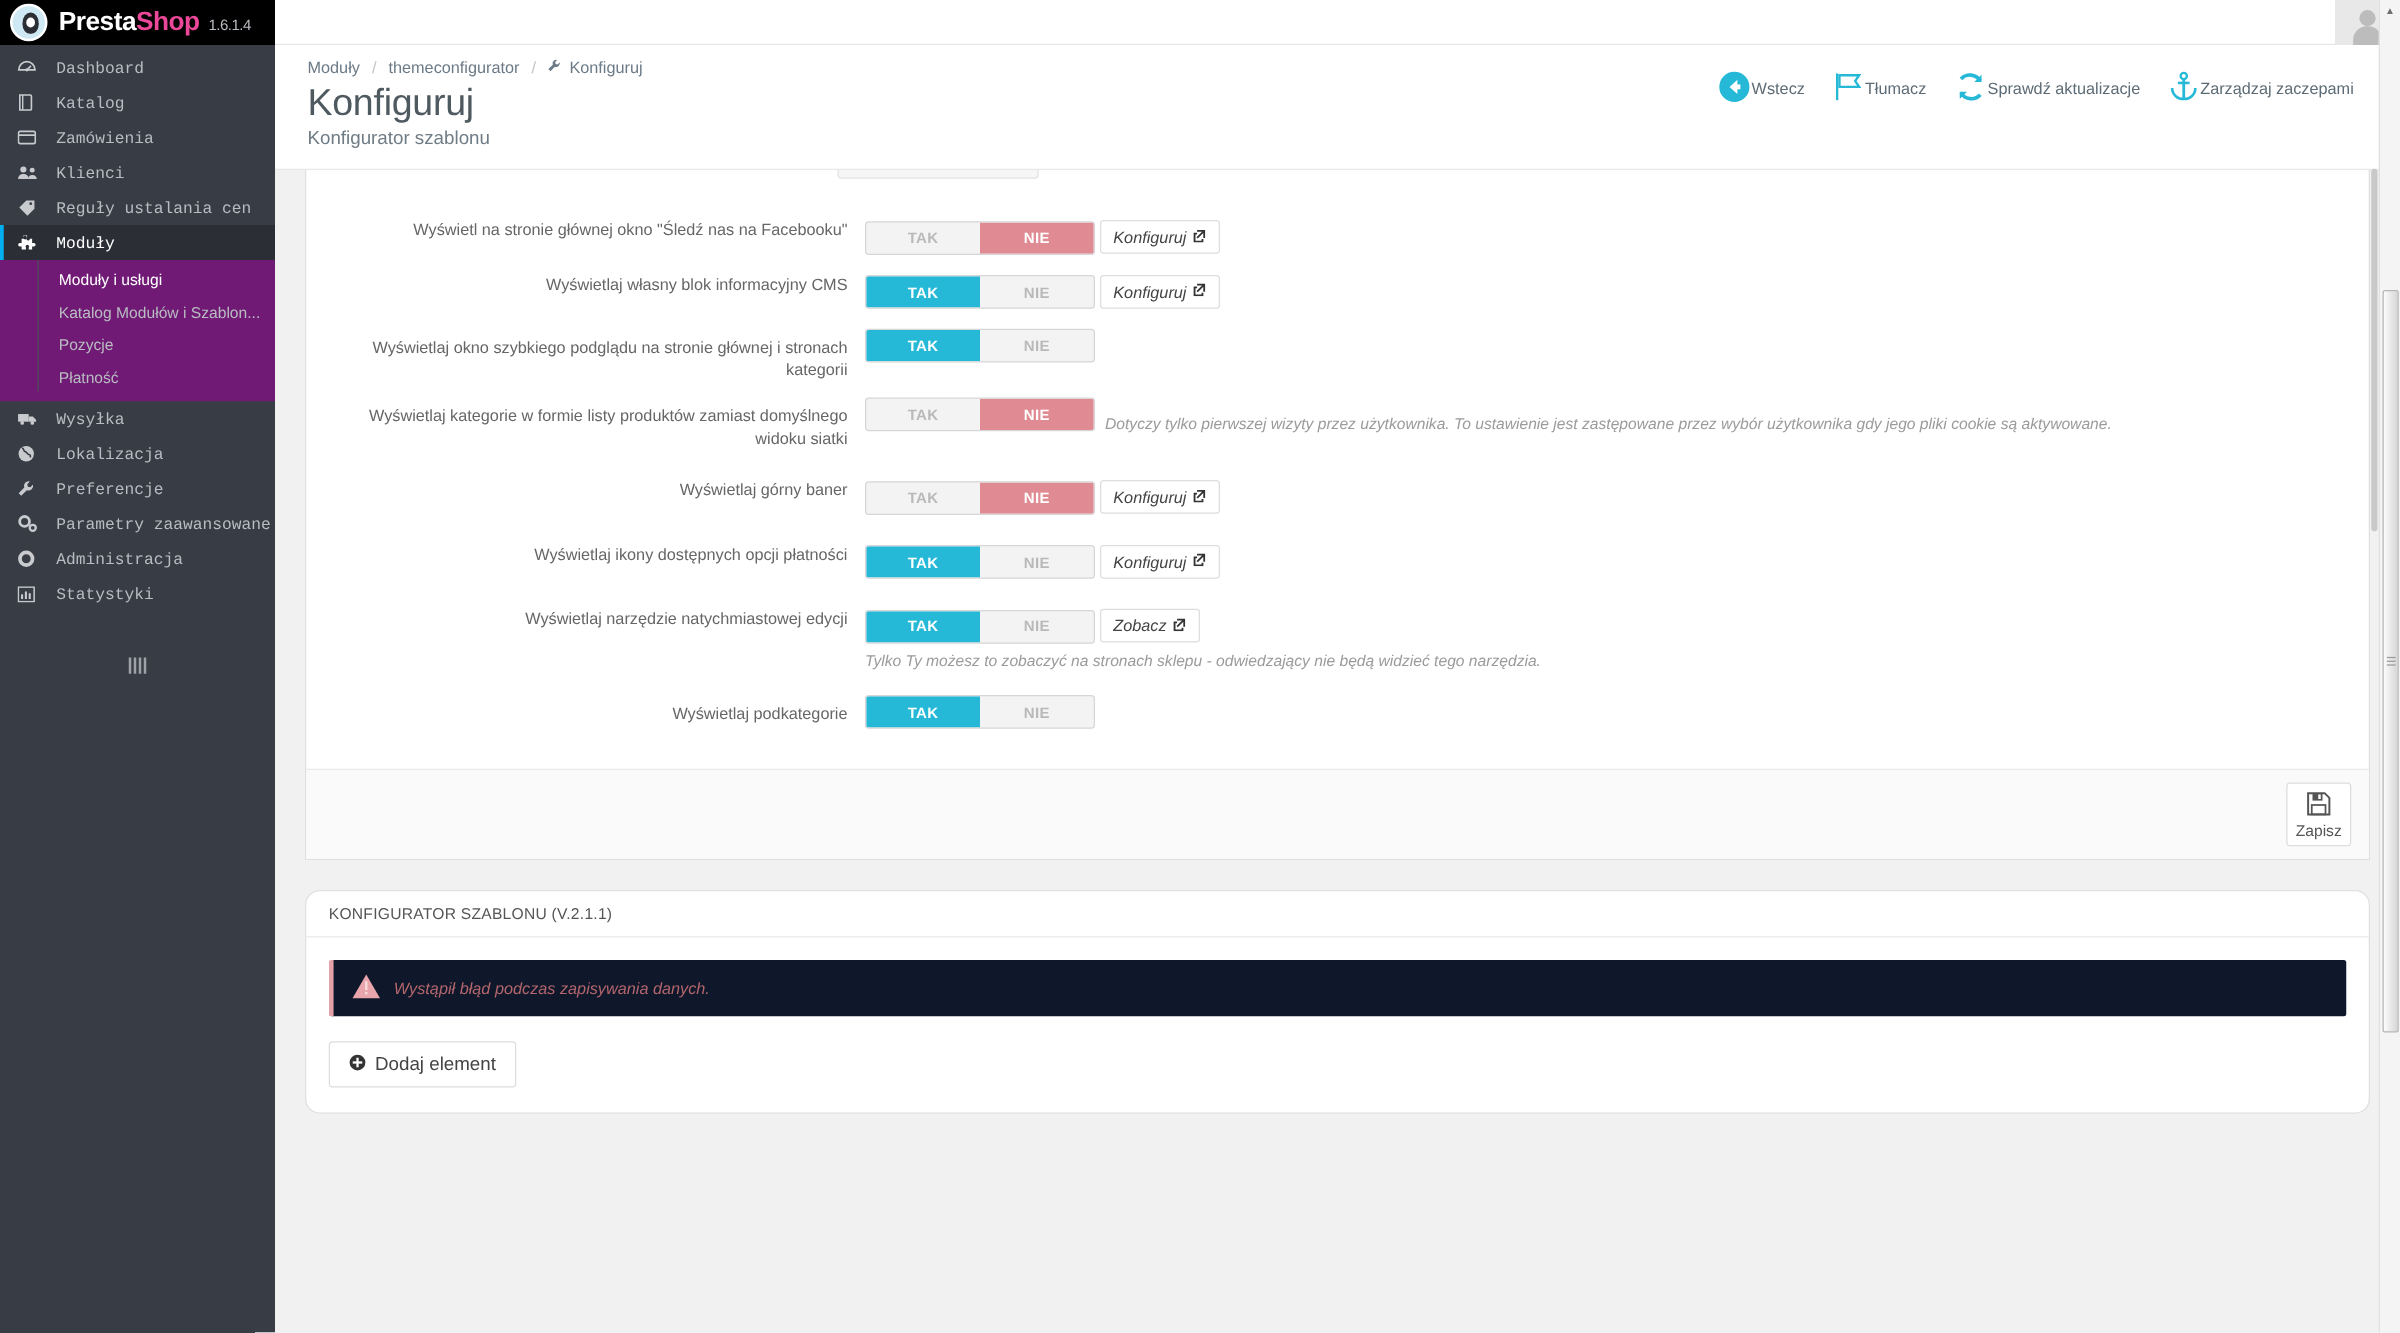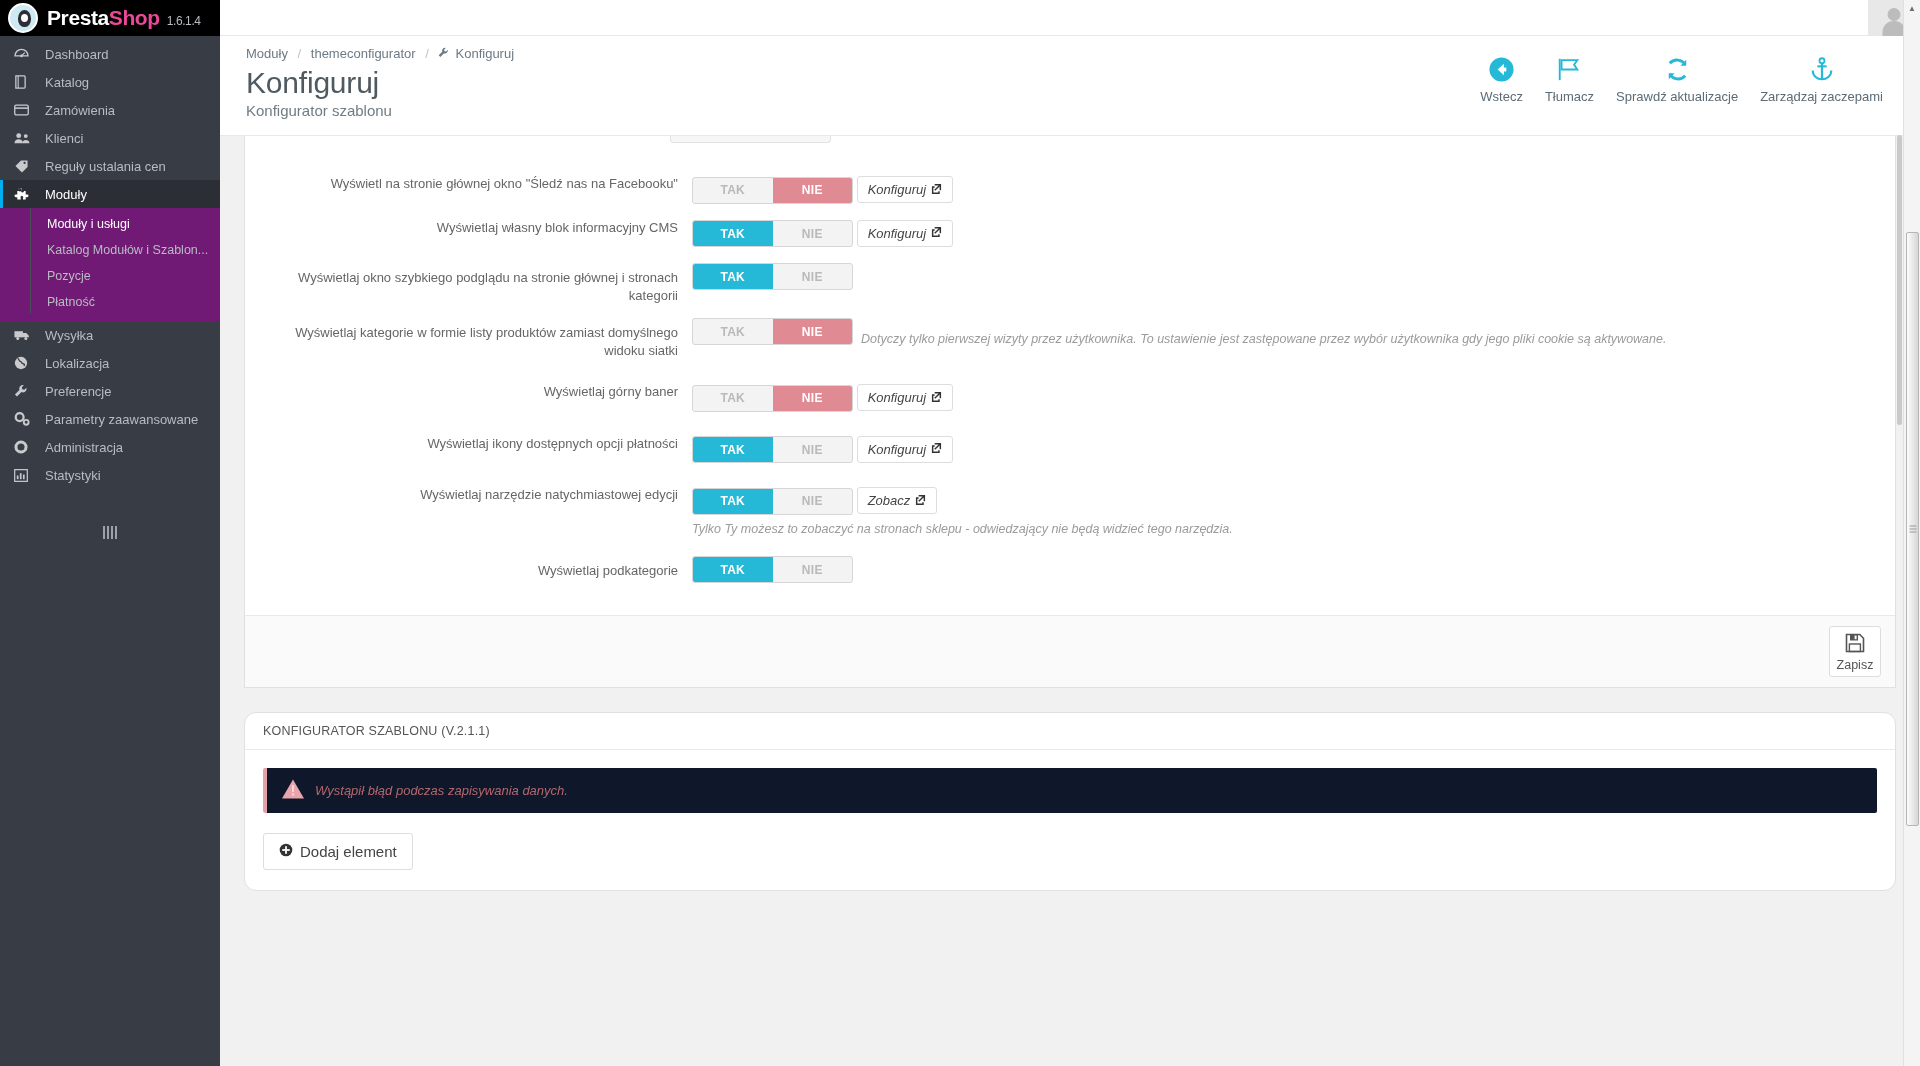--- a/index.html
+++ b/index.html
@@ -61,21 +61,21 @@
     font-family: "Liberation Sans", sans-serif; font-size: 13px;
     color: #333; width: 100%;
   }
   .search-input::placeholder { color: #a7a7a7; }
 
   .nav { margin-top: 4px; }
   .nav-item {
     display: flex; align-items: center;
     height: 28px; padding-left: 14px;
     color: #b9bcc2; font-size: 13px;
-    cursor: pointer; position: relative;
+    cursor: pointer; position: relative; font-family: Liberation Mono, monospace;
   }
   .nav-item.active { background: #2b2e35; color: #fff; }
   .nav-item.active:before {
     content: ""; position: absolute; left: 0; top: 0; bottom: 0; width: 3px;
     background: #00aff0;
   }
   .nav-ico {
     width: 22px; min-width: 22px; margin-right: 9px;
     display: flex; align-items: center; justify-content: flex-start;
     color: #c8cace; font-size: 13px;
@@ -135,21 +135,21 @@
   .bc-wrench { font-size: 11px; margin-right: 3px; }
   h1.page-title {
     margin: 0; font-size: 30px; font-weight: normal; color: #4f5960;
     line-height: 1.1; letter-spacing: -0.2px;
   }
   .page-sub { font-size: 15px; color: #6f7c85; margin-top: 3px; }
 
   .head-tools { display: flex; align-items: flex-start; gap: 0px; padding-top: 6px; }
   .tool {
     min-width: 60px; padding: 0 11px;
-    display: flex; flex-direction: column; align-items: center;
+    display: flex; flex-direction: row; align-items: center;
     cursor: pointer; text-decoration: none; text-align: center;
   }
   .tool-ico { color: #25b9d7; height: 34px; display: flex; align-items: center; }
   .tool-label { font-size: 13px; color: #5c6b75; margin-top: 3px; white-space: nowrap; }
 
   
   .content {
     padding: 0 24px 0 24px;
     height: calc(1066px - 36px - 101px);
     overflow: hidden;
@@ -165,21 +165,21 @@
   .form-row { display: flex; padding: 9px 0 0 0; }
   .form-label {
     width: 425px; min-width: 425px; text-align: right;
     padding-right: 14px; padding-top: 6px;
     font-size: 13px; color: #666; line-height: 1.35;
   }
   .form-ctl { flex: 1; }
 
   .switch {
     display: inline-flex; border-radius: 3px; overflow: hidden;
-    border: 1px solid #d6d6d6; background: #f3f3f3; width: 161px; height: 27px;
+    border: 1px solid #d6d6d6; background: #f3f3f3; width: 184px; height: 27px;
   }
   .switch .opt {
     flex: 1; display: flex; align-items: center; justify-content: center;
     font-size: 12px; font-weight: bold; color: #b9b9b9; cursor: pointer;
     letter-spacing: .3px; user-select: none;
   }
   .switch .opt.on-yes { background: #25b9d7; color: #fff; }
   .switch .opt.on-no  { background: #e08b93; color: #fff; }
 
   .btn-link {

